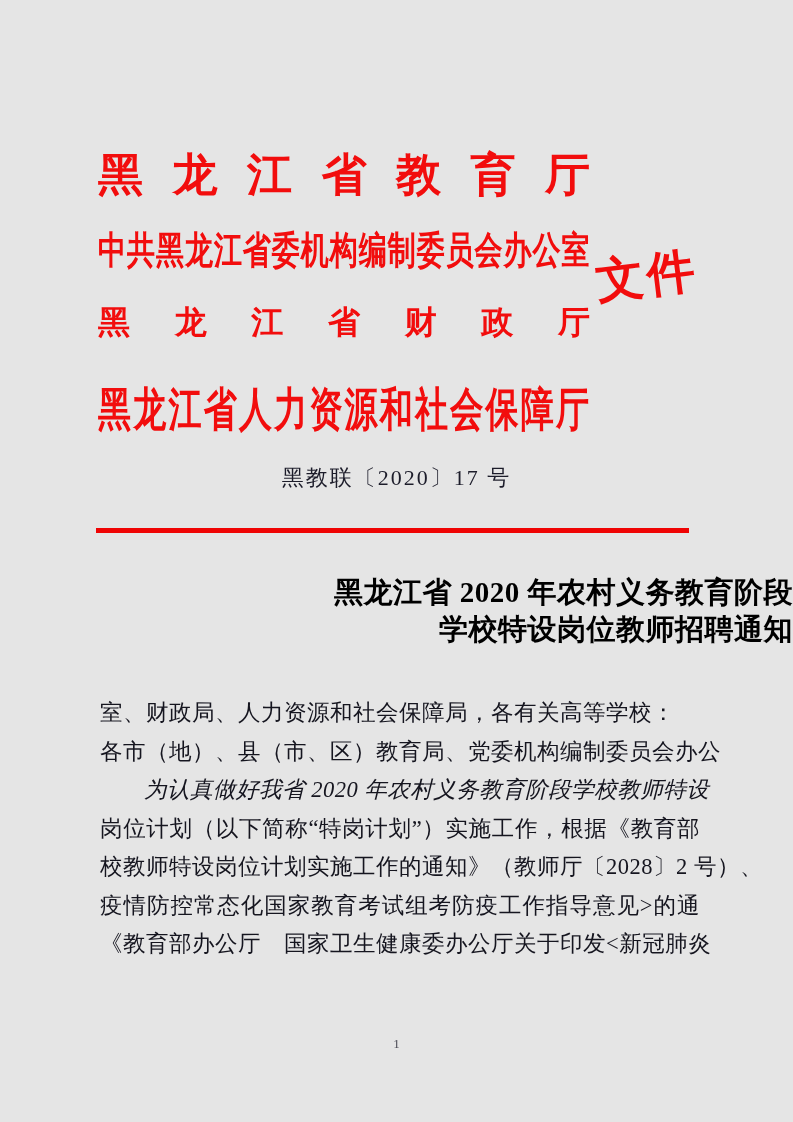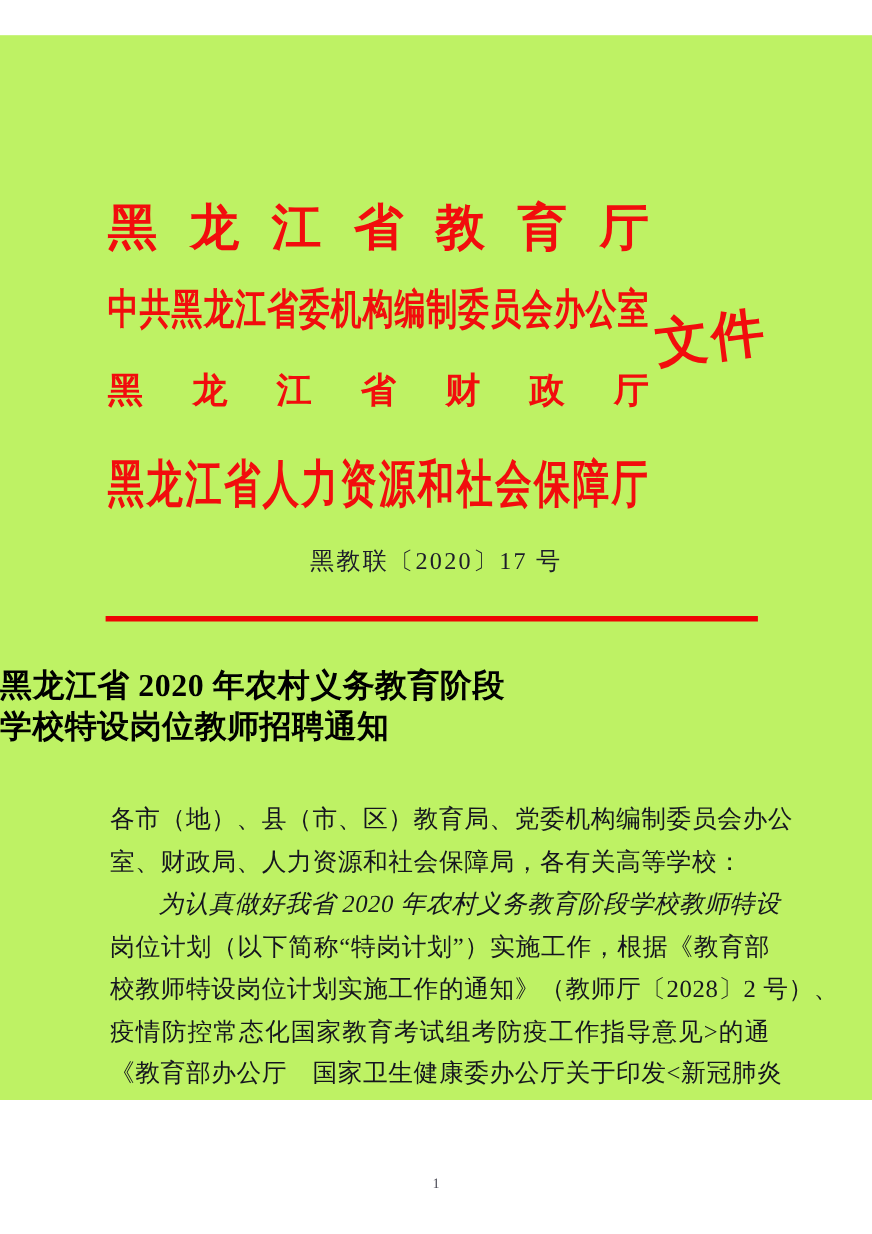--- a/index.html
+++ b/index.html
@@ -5,23 +5,22 @@
   * { margin: 0; padding: 0; box-sizing: border-box; }
   html, body { background: #ffffff; }
   body {
     width: 793px; height: 1122px;
     position: relative;
     font-family: "Liberation Serif", "DejaVu Serif", serif;
     overflow: hidden;
   }
   .page {
     position: absolute; left: 0; top: 0;
-    width: 793px; height: 968px;
-    background: #bef264;
-    margin-top: 32px;
+    width: 793px; height: 1122px;
+    background: #e5e5e5;
   }
   
   .org-line {
     position: absolute; left: 98px; width: 492px;
     color: #f20d0d; font-weight: bold;
     line-height: 1.05;
     text-align: justify; text-align-last: justify;
     text-justify: inter-character;
     white-space: normal;
   }
@@ -43,21 +42,21 @@
     letter-spacing: 2px;
   }
   
   .red-rule {
     position: absolute; left: 96px; top: 528px;
     width: 593px; height: 5px; background: #ef0404;
   }
   
   .doc-title {
     position: absolute; left: 0; top: 574px; width: 793px;
-    text-align: left; font-weight: bold; color: #000000;
+    text-align: right; font-weight: bold; color: #000000;
     font-size: 29px; line-height: 37px; letter-spacing: 0.5px;
   }
   
   .body-text {
     position: absolute; left: 100px; top: 694px; width: 600px;
     font-size: 22.5px; color: #15151f;
   }
   .bline {
     height: 38.5px; line-height: 38.5px;
     text-align: justify; text-align-last: justify;
@@ -91,22 +90,22 @@
   <div class="doc-number">黑教联〔2020〕17 号</div>
 
   <div class="red-rule"></div>
 
   <div class="doc-title">
     <div>黑龙江省 2020 年农村义务教育阶段</div>
     <div>学校特设岗位教师招聘通知</div>
   </div>
 
   <div class="body-text">
+    <div class="bline noju">室、财政局、人力资源和社会保障局，各有关高等学校：</div>
     <div class="bline">各市（地）、县（市、区）教育局、党委机构编制委员会办公</div>
-    <div class="bline noju">室、财政局、人力资源和社会保障局，各有关高等学校：</div>
     <div class="bline indent">为认真做好我省 2020 年农村义务教育阶段学校教师特设</div>
     <div class="bline">岗位计划（以下简称“特岗计划”）实施工作，根据《教育部</div>
     <div class="bline">校教师特设岗位计划实施工作的通知》（教师厅〔2028〕2 号）、</div>
     <div class="bline">疫情防控常态化国家教育考试组考防疫工作指导意见&gt;的通</div>
     <div class="bline">《教育部办公厅　国家卫生健康委办公厅关于印发&lt;新冠肺炎</div>
   </div>
 
   <div class="page-number">1</div>
 
 </div>

